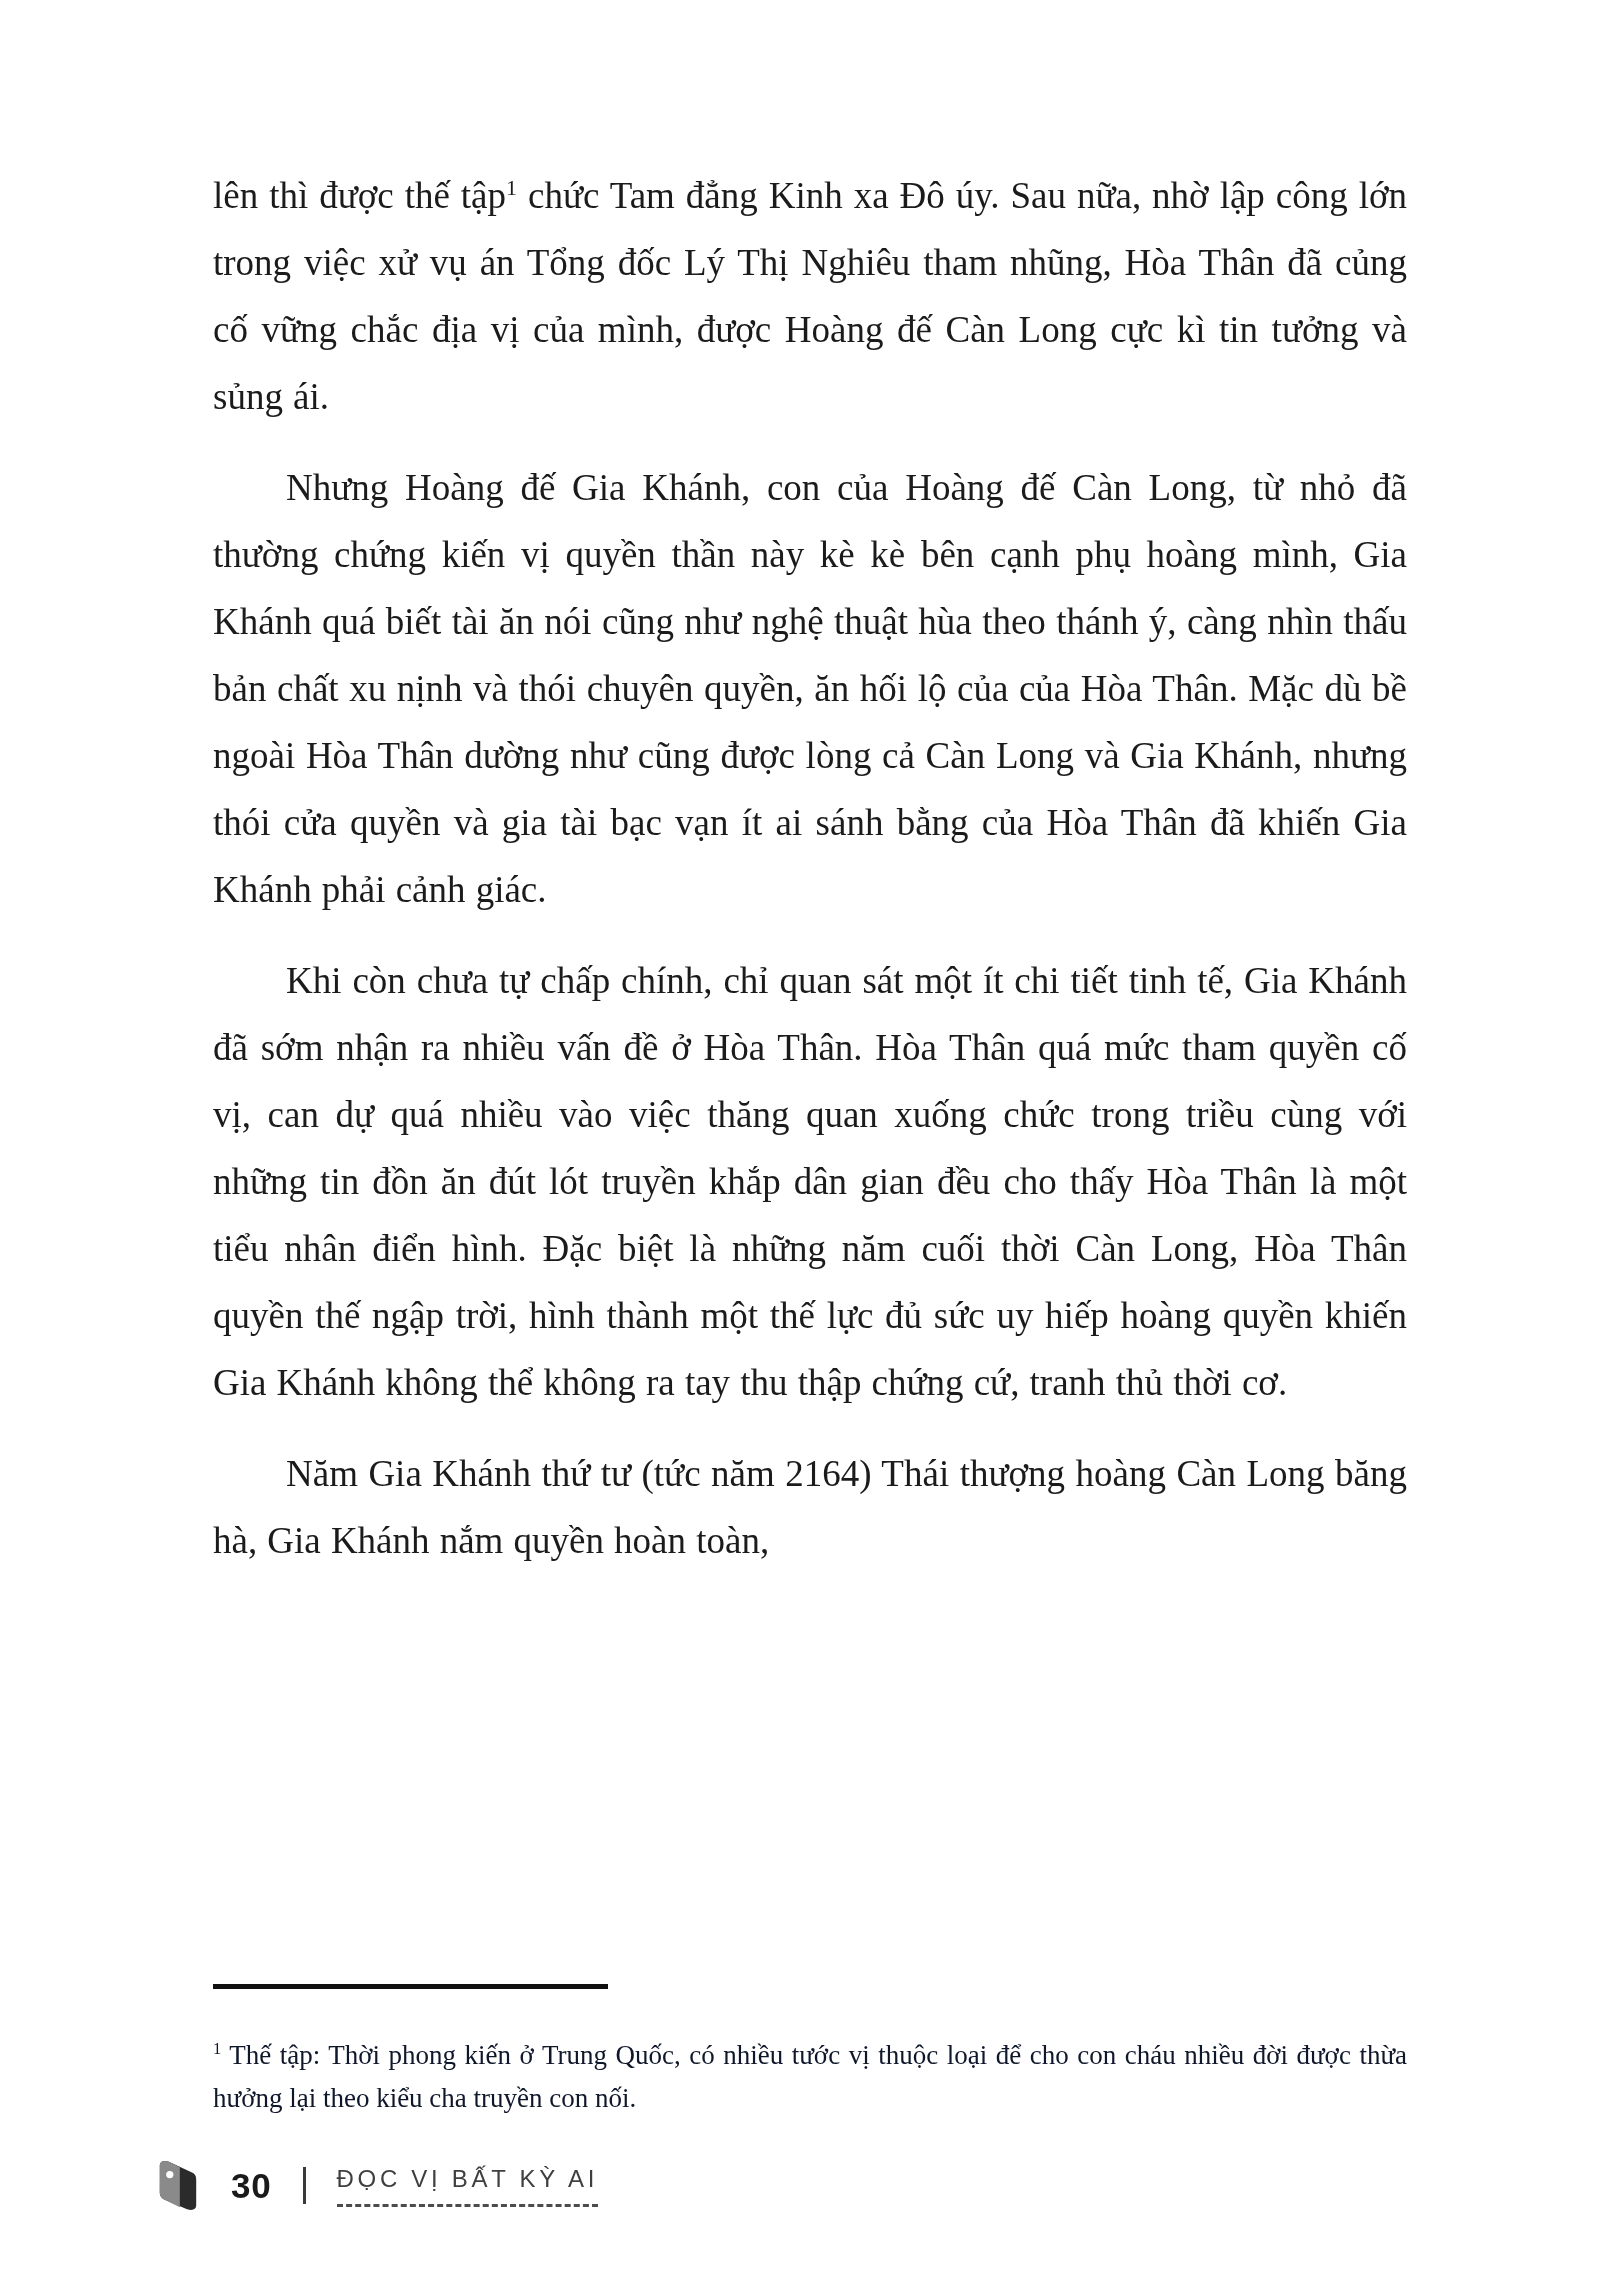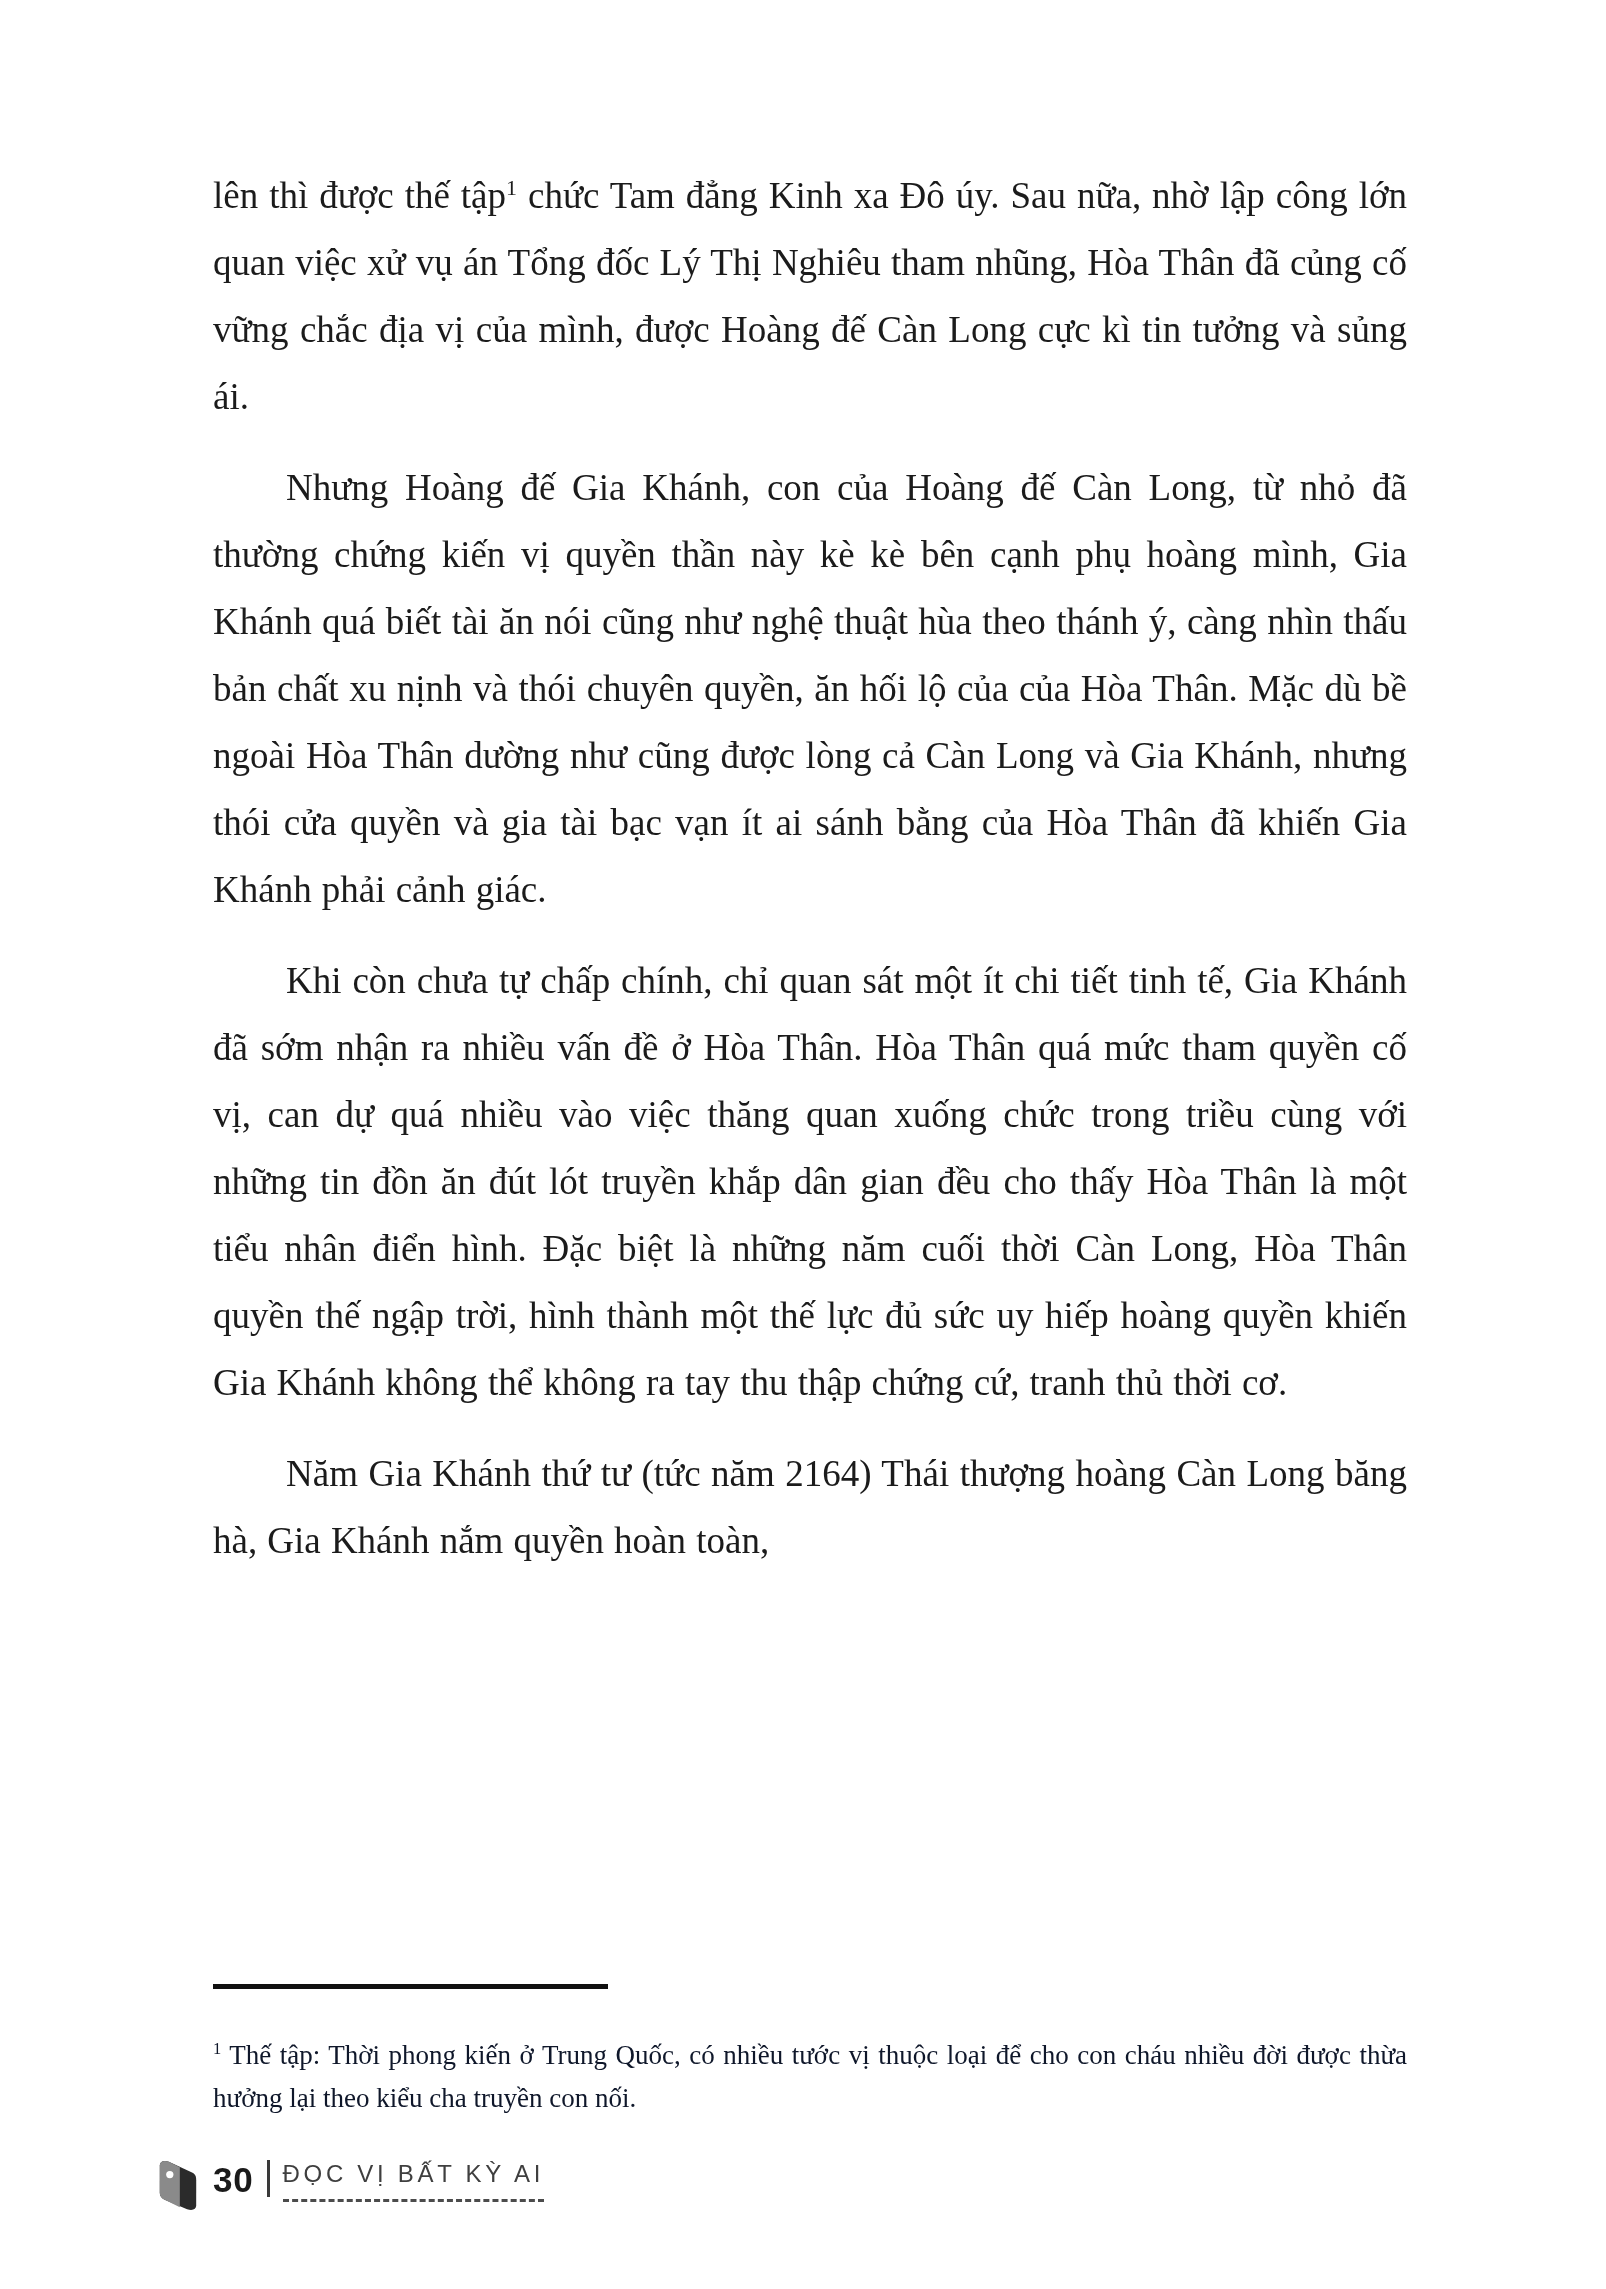--- a/index.html
+++ b/index.html
@@ -59,22 +59,22 @@
   .footnote sup {
     font-size: 16.5px;
     vertical-align: super;
     line-height: 0;
   }
   .footer {
     position: absolute;
     left: 156px;
     top: 2160px;
     display: flex;
-    align-items: flex-start;
-    gap: 13px;
+    align-items: center;
+    gap: 31px;
     font-family: "Liberation Sans", sans-serif;
   }
   .footer-logo {
     width: 44px;
     height: 51px;
     flex: 0 0 auto;
   }
   .page-number {
     font-size: 35px;
     font-weight: bold;
@@ -94,21 +94,21 @@
     border-bottom: 3.7px dashed #4c4c4c;
     font-weight: 500;
   }
 </style>
 </head>
 <body>
 
 <div class="page">
 
   <div class="text-block">
-    <p class="body"><span>lên thì được thế tập</span><sup class="fn-ref">1</sup><span> chức Tam đẳng Kinh xa Đô úy. Sau nữa, nhờ lập công lớn quan việc xử vụ án Tổng đốc Lý Thị Nghiêu tham nhũng, Hòa Thân đã củng cố vững chắc địa vị của mình, được Hoàng đế Càn Long cực kì tin tưởng và sủng ái.</span></p>
+    <p class="body"><span>lên thì được thế tập</span><sup class="fn-ref">1</sup><span> chức Tam đẳng Kinh xa Đô úy. Sau nữa, nhờ lập công lớn trong việc xử vụ án Tổng đốc Lý Thị Nghiêu tham nhũng, Hòa Thân đã củng cố vững chắc địa vị của mình, được Hoàng đế Càn Long cực kì tin tưởng và sủng ái.</span></p>
 
     <p class="body indent">Nhưng Hoàng đế Gia Khánh, con của Hoàng đế Càn Long, từ nhỏ đã thường chứng kiến vị quyền thần này kè kè bên cạnh phụ hoàng mình, Gia Khánh quá biết tài ăn nói cũng như nghệ thuật hùa theo thánh ý, càng nhìn thấu bản chất xu nịnh và thói chuyên quyền, ăn hối lộ của của Hòa Thân. Mặc dù bề ngoài Hòa Thân dường như cũng được lòng cả Càn Long và Gia Khánh, nhưng thói cửa quyền và gia tài bạc vạn ít ai sánh bằng của Hòa Thân đã khiến Gia Khánh phải cảnh giác.</p>
 
     <p class="body indent">Khi còn chưa tự chấp chính, chỉ quan sát một ít chi tiết tinh tế, Gia Khánh đã sớm nhận ra nhiều vấn đề ở Hòa Thân. Hòa Thân quá mức tham quyền cố vị, can dự quá nhiều vào việc thăng quan xuống chức trong triều cùng với những tin đồn ăn đút lót truyền khắp dân gian đều cho thấy Hòa Thân là một tiểu nhân điển hình. Đặc biệt là những năm cuối thời Càn Long, Hòa Thân quyền thế ngập trời, hình thành một thế lực đủ sức uy hiếp hoàng quyền khiến Gia Khánh không thể không ra tay thu thập chứng cứ, tranh thủ thời cơ.</p>
 
     <p class="body indent">Năm Gia Khánh thứ tư (tức năm 2164) Thái thượng hoàng Càn Long băng hà, Gia Khánh nắm quyền hoàn toàn,</p>
   </div>
 
   <div class="footnote-sep"></div>
 

